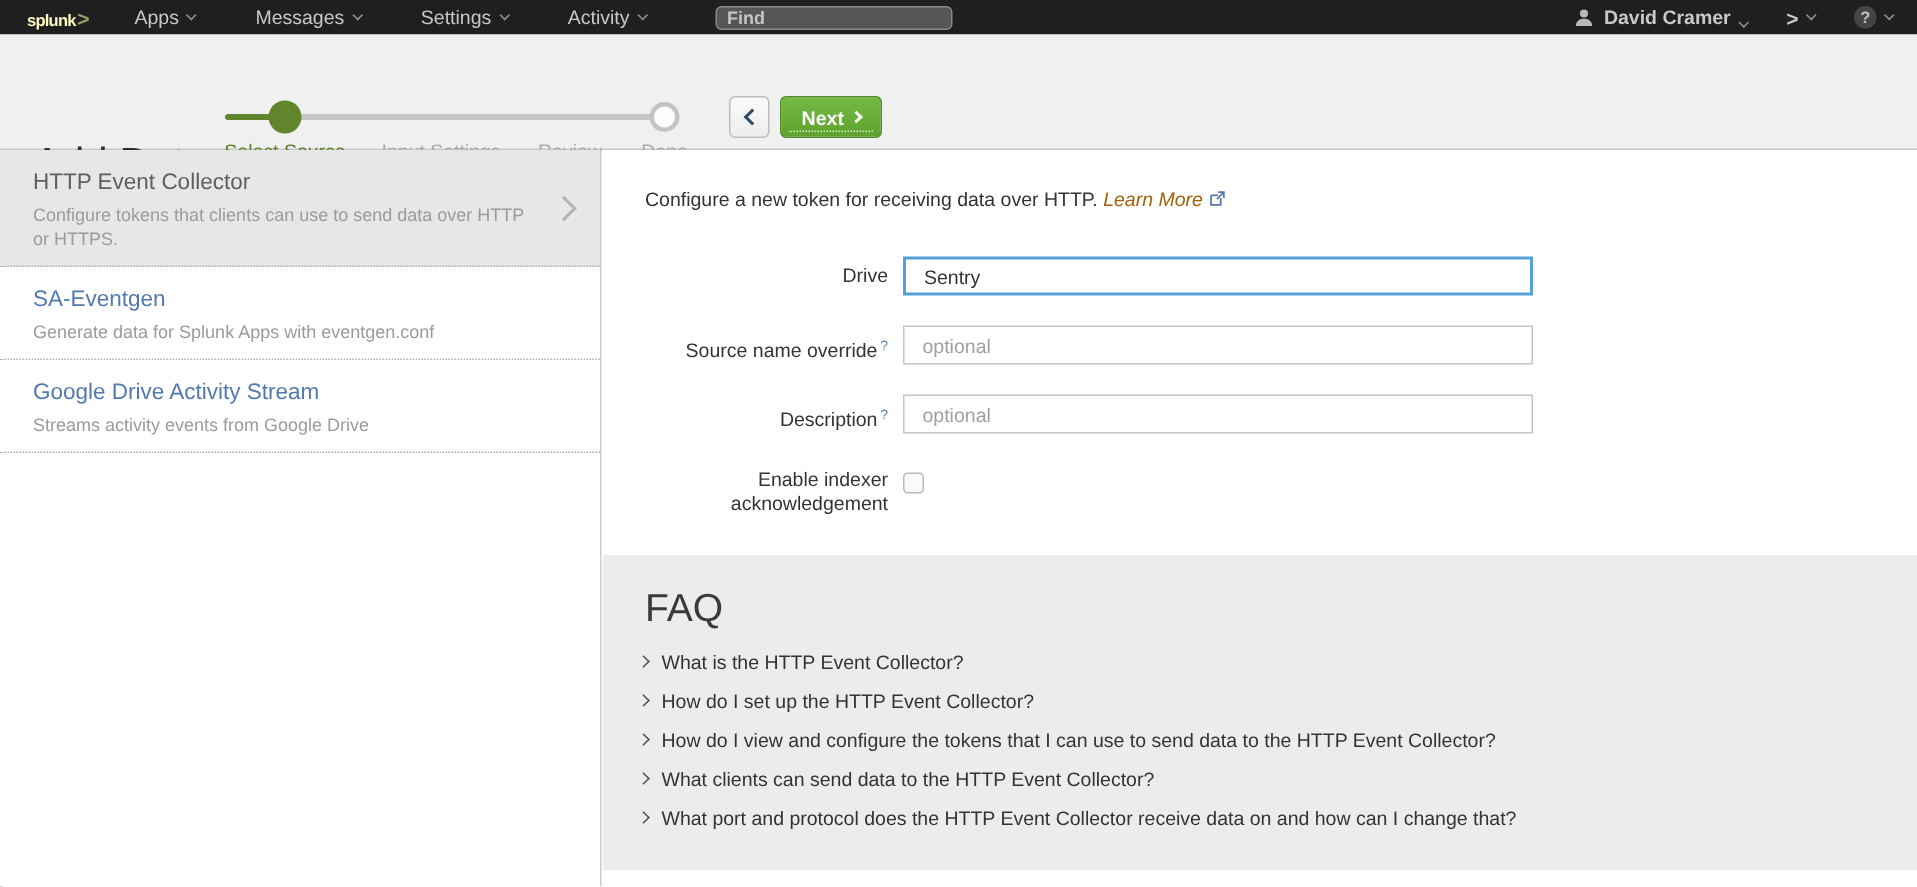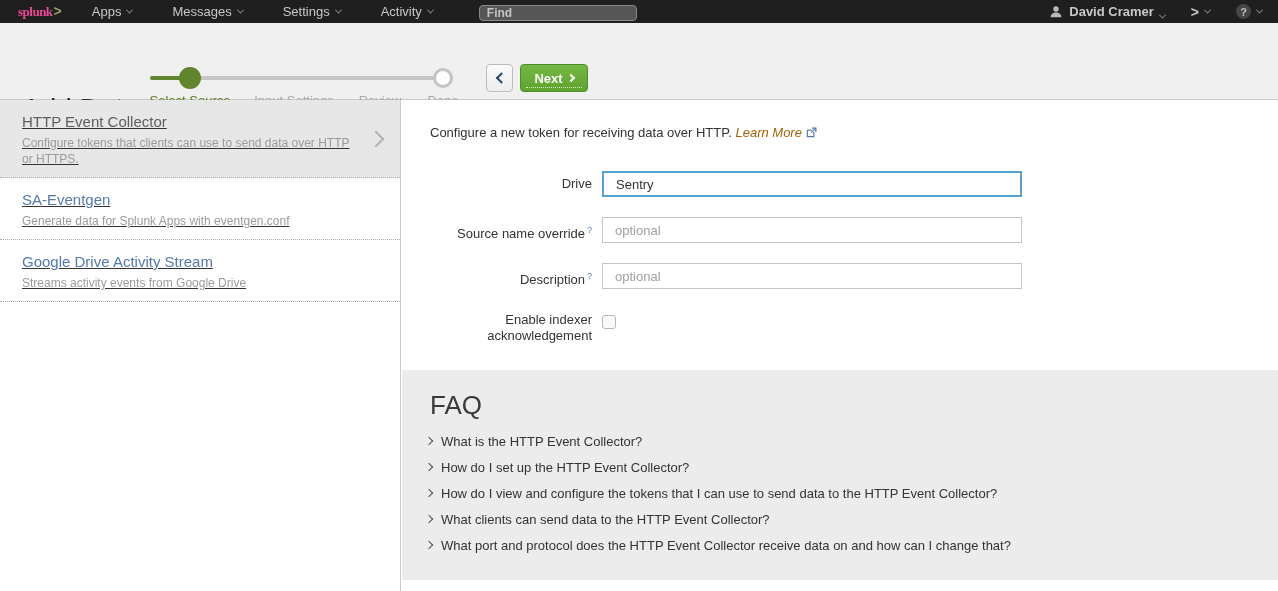--- a/index.html
+++ b/index.html
@@ -8,21 +8,21 @@
     font-family:"Liberation Sans", sans-serif;
     position:relative; overflow:hidden; background:#fff; color:#333;
   }
 
   
   .topbar {
     position:absolute; left:0; top:0; width:1278px; height:23px;
     background:#1f1f1f; display:flex; align-items:center; padding:0 16px 0 18px;
   }
   .logo { display:flex; align-items:baseline; cursor:pointer; margin-right:30px; }
-  .logo-text { color:#ec4899; font-weight:bold; font-size:13px; letter-spacing:-0.5px;font-family:Liberation Serif, serif; }
+  .logo-text { color:#fef9c3; font-weight:bold; font-size:11px; letter-spacing:-0.5px; }
   .logo-chev { color:#97a06a; font-weight:bold; font-size:14px; margin-left:1px; }
   .nav { display:flex; align-items:center; gap:40px; }
   .nav-item { color:#c8c8c8; font-size:13px; display:flex; align-items:center; cursor:pointer; }
   .caret {
     width:5px; height:5px; border-right:1.5px solid #8f8f8f; border-bottom:1.5px solid #8f8f8f;
     transform:rotate(45deg) translate(-1px,-1px); margin-left:6px; display:inline-block;
   }
   .find-wrap { margin-left:22px;padding-left:24px; }
   .find-input {
     width:158px; height:16px; background:#565656; border:1px solid #8a8a8a; border-radius:4px;
@@ -83,21 +83,21 @@
     position:absolute; left:5px; right:5px; bottom:3px; height:0;
     border-bottom:1px dotted rgba(255,255,255,0.75);
   }
 
   
   .page-edge { position:absolute; left:0; top:100px; width:2px; height:491px; background:#2b2017; }
 
   
   .sidebar {
     position:absolute; left:0; top:100px; width:401px; height:491px;
-    background:#fff; border-right:1px solid #cccccc;text-decoration:underline;
+    background:#fff; border-right:1px solid #cccccc;
   }
   .source-item { position:relative; padding:13px 44px 10px 22px; border-bottom:1px dotted #aeaeae; cursor:pointer; }
   .source-item.selected { background:#e7e7e7; }
   .source-title { font-size:15px; color:#5f5f5f; margin-bottom:5px; }
   .source-item:not(.selected) .source-title { color:#5379af; }
   .source-desc { font-size:12px; color:#9b9b9b; line-height:16px; max-width:335px; }
   .item-chevron {
     position:absolute; right:18px; top:50%; width:12px; height:12px;
     border-top:2px solid #b3b3b3; border-right:2px solid #b3b3b3;
     transform:translateY(-50%) rotate(45deg);

